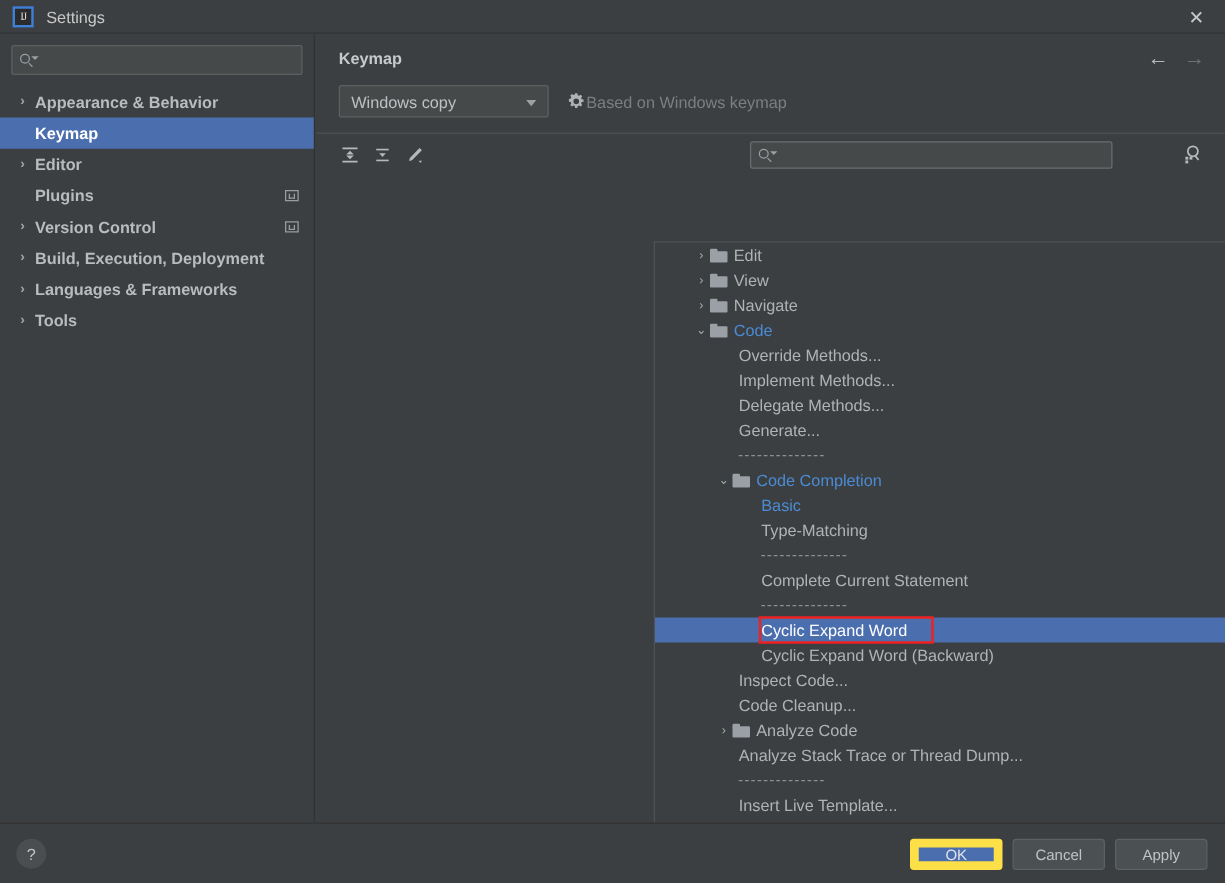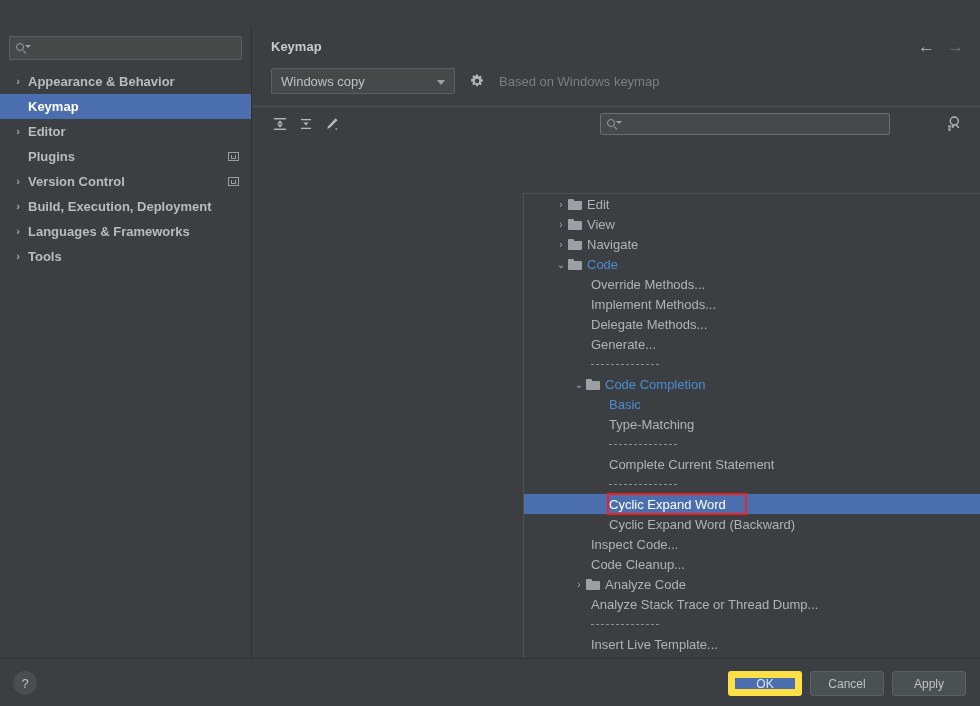--- a/index.html
+++ b/index.html
@@ -91,35 +91,35 @@
   .panel-title{ font-size:13px; font-weight:bold; color:#c7cacc; }
   .nav-buttons{
     position:absolute; right:16px; top:11px; display:flex; gap:12px; align-items:center;
   }
   .arrow-btn{ font-size:17px; line-height:1; cursor:pointer; }
   .arrow-back{ color:#b4b7b9; }
   .arrow-fwd{ color:#6d7174; }
 
   .keymap-row{ display:flex; align-items:center; margin:14px 0 0 18px; }
   .combo{
-    width:184px; height:26px; background:#45494a; border:1px solid #5e6060;
+    width:168px; height:26px; background:#45494a; border:1px solid #5e6060;
     border-radius:2px; display:flex; align-items:center; padding:0 6px 0 9px;
     cursor:pointer; position:relative;
   }
   .combo span{ font-size:13px; color:#bec1c3; }
   .combo .caret{
     position:absolute; right:9px; top:11px; width:0;height:0;
     border-left:4.5px solid transparent; border-right:4.5px solid transparent;
     border-top:5px solid #9ea1a3;
   }
   .gear{
     margin-left:14px; width:16px;height:16px; position:relative; cursor:pointer; flex:none;
   }
   .gear svg{ display:block; }
-  .based-on{ margin-left:14px; font-size:13px; color:#7b7f82; }
+  .based-on{ font-size:13px; color:#7b7f82; }
   .link-row{ margin:8px 0 0 18px; }
   .klink{ color:#4a8bd4; font-size:13px; cursor:pointer; }
 
   
   .toolbar{
     margin-top:12px; height:34px; border-top:1px solid #4e5254;
     display:flex; align-items:center; padding:0 18px 0 14px; position:relative;
   }
   .tb-icon{ width:26px;height:22px; display:flex; align-items:center; justify-content:center; cursor:pointer;}
   .tree-search{
@@ -181,20 +181,27 @@
     font-size:12px; cursor:pointer;
   }
   .btn.primary{ background:#4b6eaf; color:#dfe4ea; border:7px solid #fde047; }
   .btn.normal{ background:#4b5052; color:#c0c3c5; border:1px solid #5d6164; }
 </style>
 </head>
 <body>
 
 <div class="window">
 
+  <div class="titlebar">
+    <div class="ij-logo">
+      <span>IJ</span>
+    </div>
+    <div class="title-text">Settings</div>
+    <div class="close-btn">✕</div>
+  </div>
 
   <div class="sidebar">
     <div class="search-wrap">
       <div class="search-box">
         <div class="mag">
             <i></i>
             <u></u>
             <b></b>
           </div>
         <input class="search-input" type="text" placeholder="" style="">

